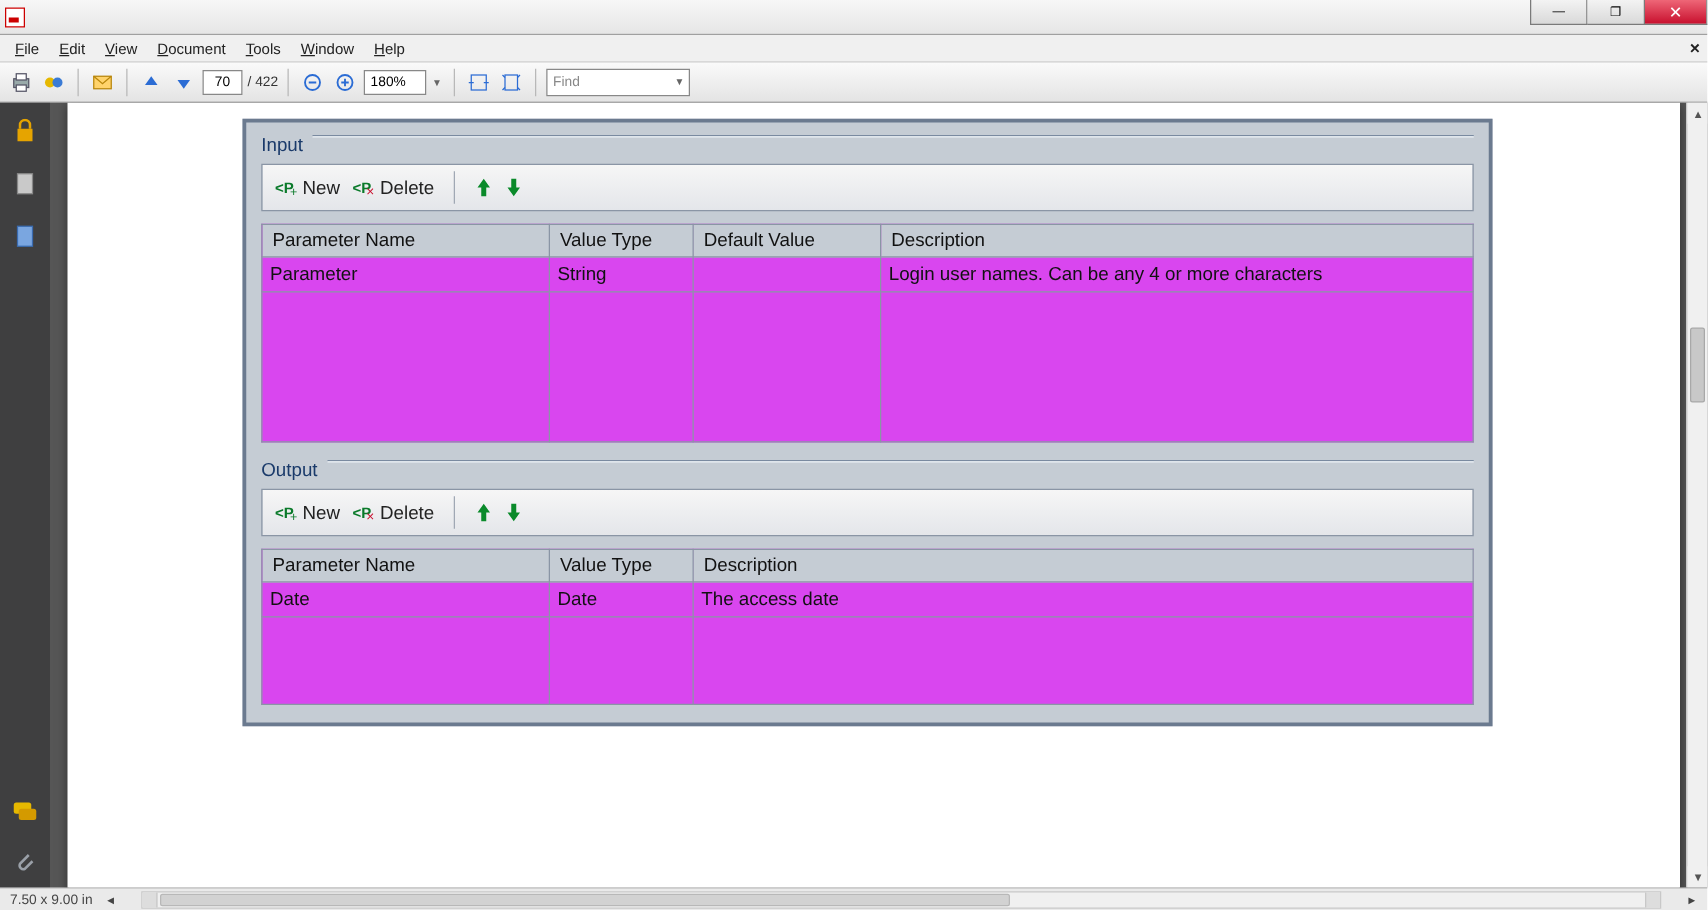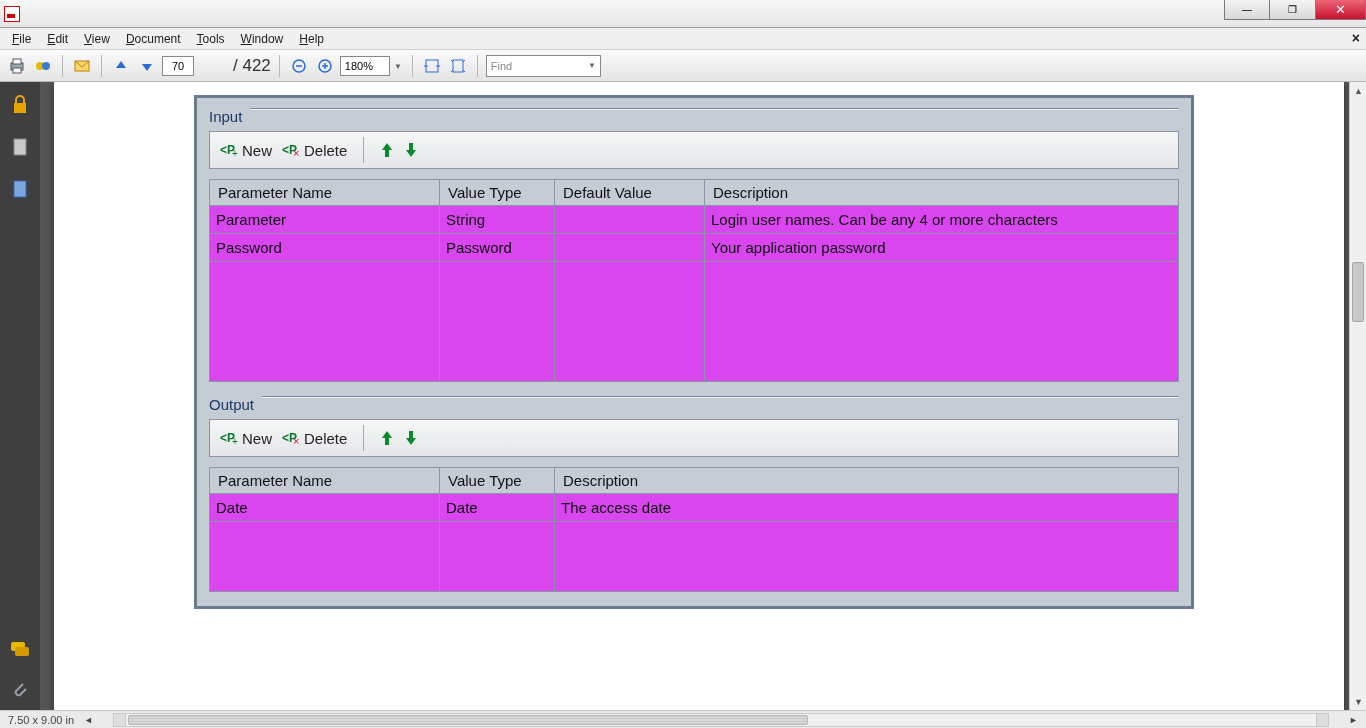--- a/index.html
+++ b/index.html
@@ -119,21 +119,21 @@
     <svg width="16" height="16" viewBox="0 0 16 16">
         <path d="M8 3 L13 10 L3 10 Z" fill="#2b6cd4"></path>
       </svg>
   </div>
   <div class="tb-btn">
     <svg width="16" height="16" viewBox="0 0 16 16">
         <path d="M8 13 L13 6 L3 6 Z" fill="#2b6cd4"></path>
       </svg>
   </div>
   <input class="page-input" value="70" style="">
-  <span style="font-size:17px;color:#333;margin-left:35px;">/  422</span>
+  <span style="font-size:11px;color:#333;">/  422</span>
   <div class="tb-sep"></div>
   <div class="tb-btn">
       <svg width="16" height="16">
         <circle cx="8" cy="8" r="6" fill="none" stroke="#2b6cd4" stroke-width="1.5"></circle>
         <line x1="5" y1="8" x2="11" y2="8" stroke="#2b6cd4" stroke-width="1.5"></line>
       </svg>
     </div>
   <div class="tb-btn">
       <svg width="16" height="16">
         <circle cx="8" cy="8" r="6" fill="none" stroke="#2b6cd4" stroke-width="1.5"></circle>
@@ -240,26 +240,20 @@
               <th style="width:115px">Value Type</th>
               <th style="width:150px">Default Value</th>
               <th>Description</th>
             </tr>
             <tr>
               <td>Parameter</td>
               <td>String</td>
               <td></td>
               <td>Login user names. Can be any 4 or more characters</td>
             </tr>
-            <tr>
-              <td>Password</td>
-              <td>Password</td>
-              <td></td>
-              <td>Your application password</td>
-            </tr>
             <tr class="empty">
                   <td></td>
                   <td></td>
                   <td></td>
                   <td></td>
                 </tr>
           </tbody>
             </table>
 
           <div class="section-label section2">

